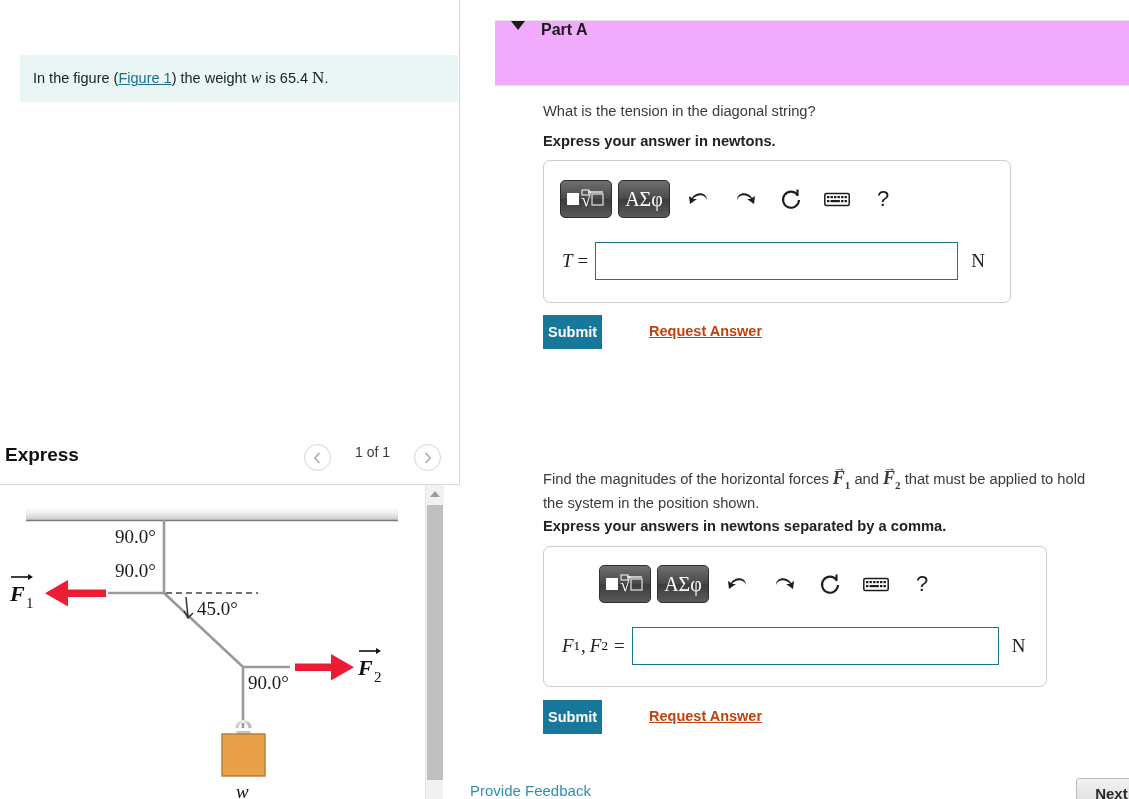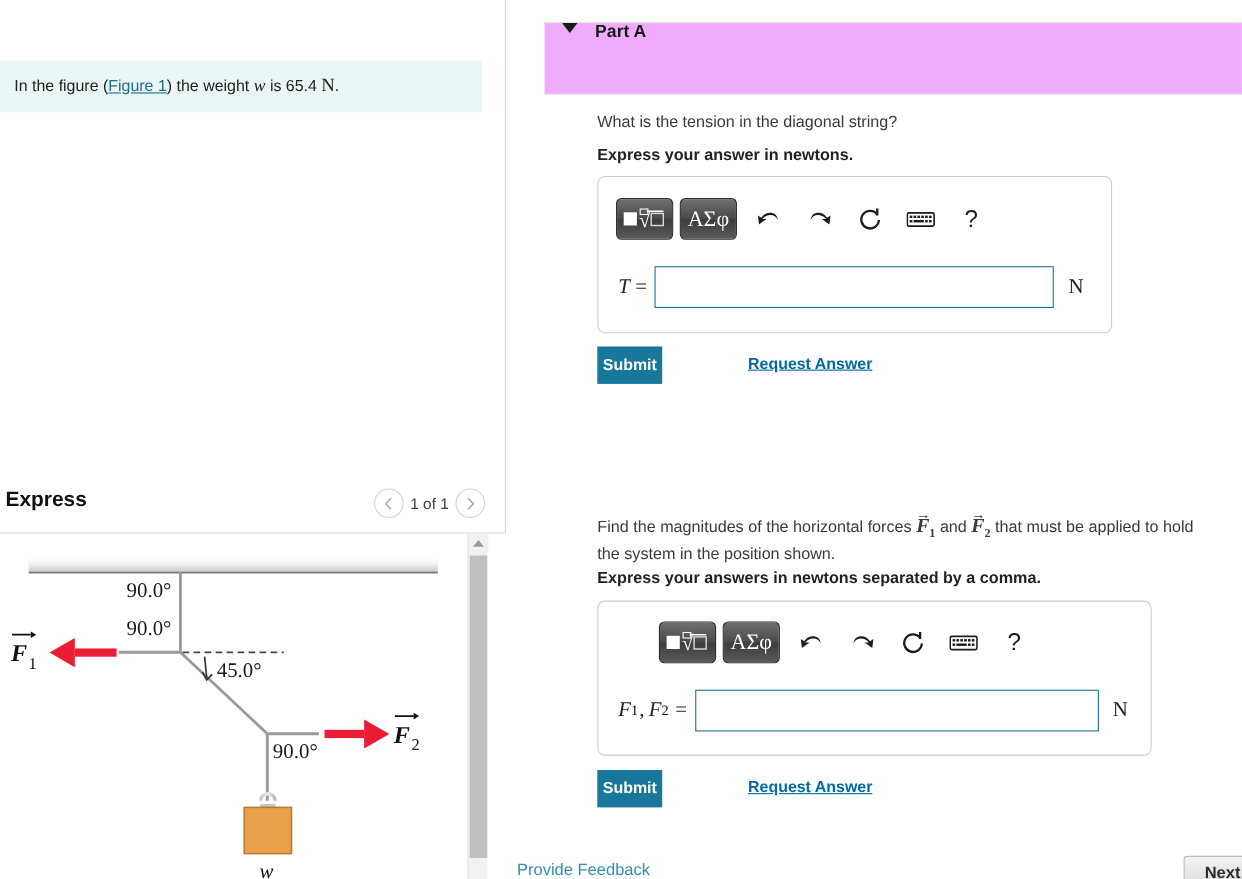--- a/index.html
+++ b/index.html
@@ -11,36 +11,36 @@
     overflow: hidden;
   }
   .page { position: relative; width: 1129px; height: 799px; background:#fff; }
 
   
   .left-pane {
     position: absolute; left: 0; top: 0; width: 460px; height: 799px;
     background: #fff; border-right: 1px solid #cfd8de;
   }
   .problem-box {
-    position: absolute; left: 0; top: 55px; width: 438px; height: 47px;
+    position: absolute; left: 20px; top: 55px; width: 438px; height: 47px;
     background: #eaf6f6;
     display: flex; align-items: center;
   }
   .problem-text {
     padding-left: 13px;
     font-size: 14.5px; color: #222; line-height: 1.3;
   }
   .mserif { font-family: "Liberation Serif", serif; font-style: italic; font-size: 16px; }
   .mserif-up { font-family: "Liberation Serif", serif; font-style: normal; font-size: 17px; }
   .figlink { color: #1b6f8c; text-decoration: underline; cursor: pointer; }
   .figure-title {
     position: absolute; left: 5px; top: 444px;
     font-size: 19px; font-weight: bold; color: #111;
   }
-  .fig-nav { position: absolute; right: 18px; top: 444px; display: flex; align-items: center; gap: 6px; }
+  .fig-nav { position: absolute; right: 18px; top: 444px; display: flex; gap: 24px; }
   .navbtn {
     width: 27px; height: 27px; border-radius: 50%;
     border: 1px solid #d2d2d2; background:#fff;
     display: flex; align-items: center; justify-content: center;
     color: #9b9b9b; font-size: 13px; cursor: pointer;
   }
   .fig-count { font-size: 14px; color: #3b3b3b; }
 
   .figure-area {
     position: absolute; left: 0; top: 484px; width: 460px; height: 315px;
@@ -122,22 +122,22 @@
   }
   .unit { font-family:"Liberation Serif", serif; font-size: 19px; color:#222; }
 
   .submit-btn {
     position: absolute; background: #17789c; color:#fff;
     border: none; font-size: 14.5px; font-weight: bold;
     font-family:"Liberation Sans", sans-serif;
     padding: 9px 5px; cursor: pointer;
   }
   .req-link {
-    position: absolute; color:#0369a1; font-size: 14.5px; font-weight: bold;
-    text-decoration: underline; cursor: pointer; margin-left: 31px;
+    position: absolute; color:#c2410c; font-size: 14.5px; font-weight: bold;
+    text-decoration: underline; cursor: pointer;
   }
   .feedback-link {
     position: absolute; left: 470px; top: 782px;
     color: #2f8fb0; font-size: 15px; cursor: pointer;
   }
   .next-btn {
     position: absolute; left: 1076px; top: 778px; width: 80px; height: 30px;
     background: linear-gradient(180deg,#f2f2f2,#dcdcdc);
     border: 1px solid #bdbdbd; border-radius: 3px;
     color:#2a2a2a; font-size: 15px; font-weight: bold;

